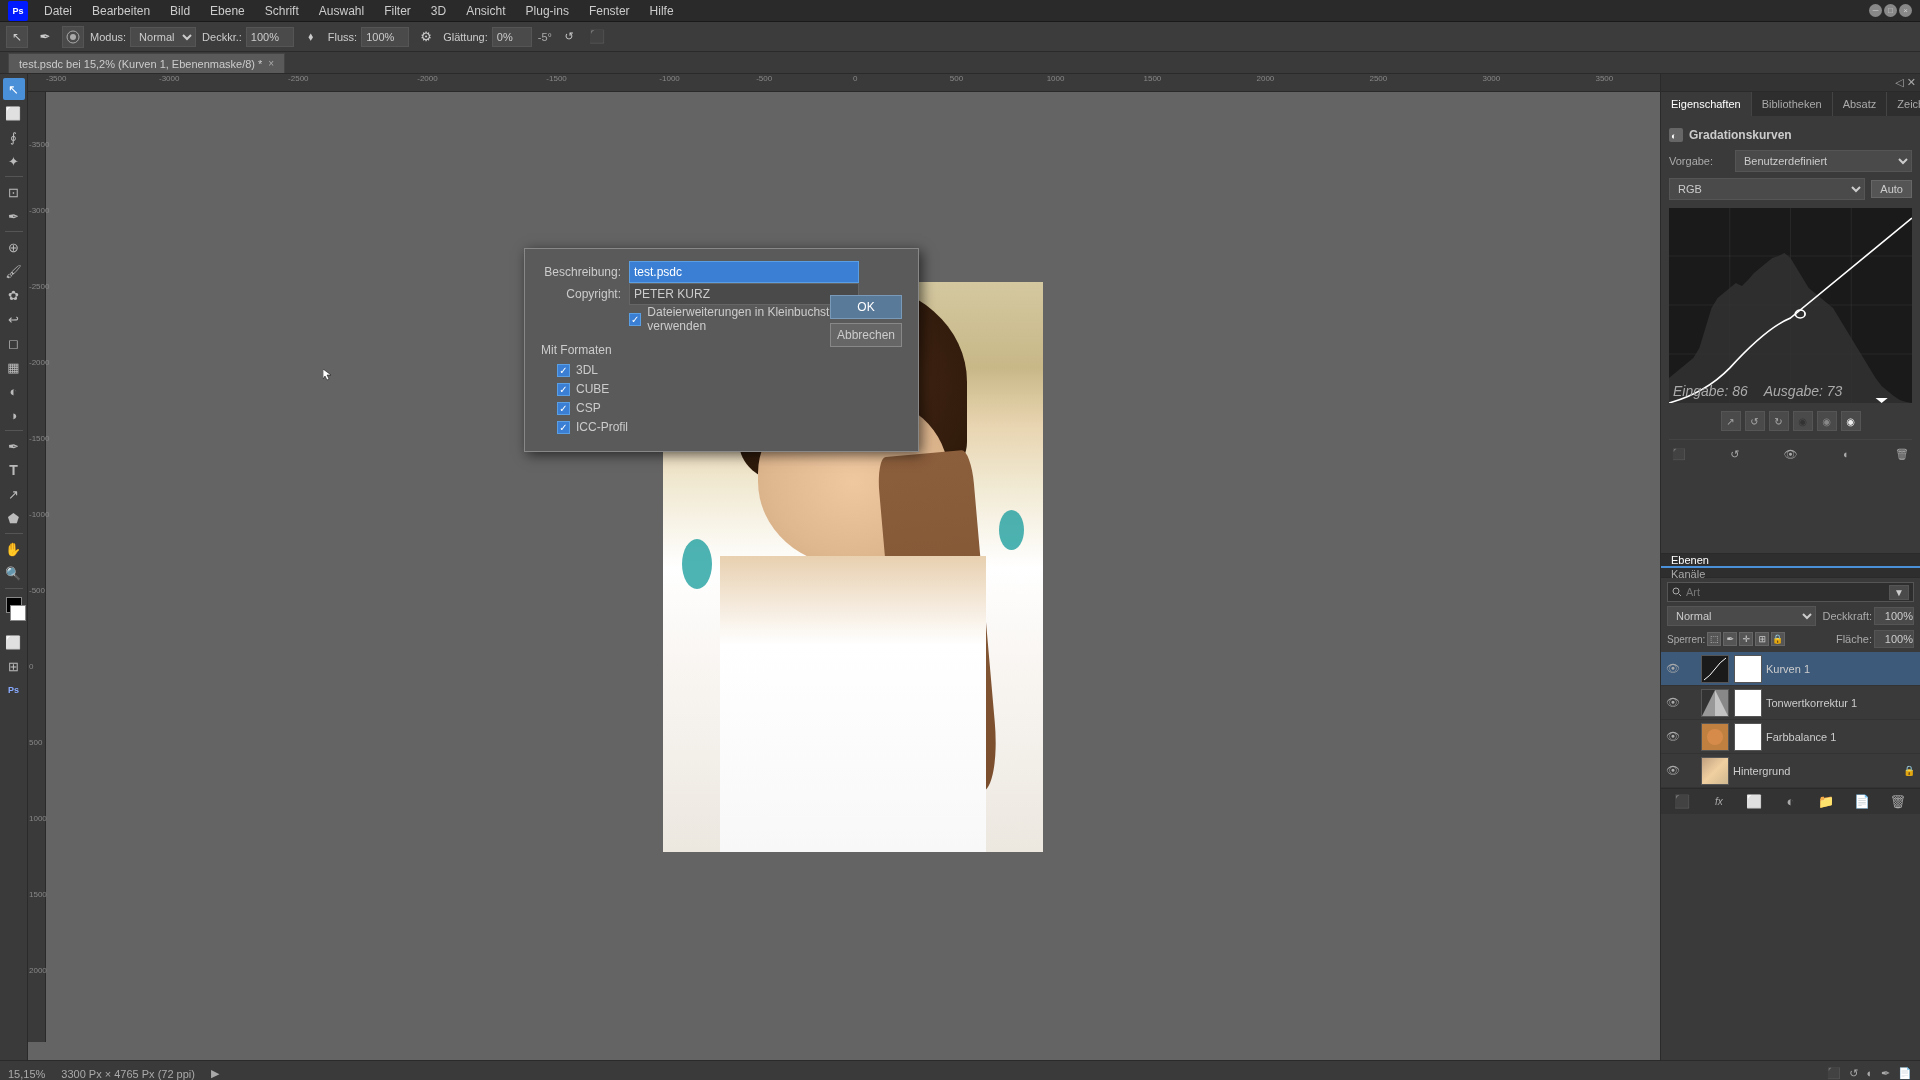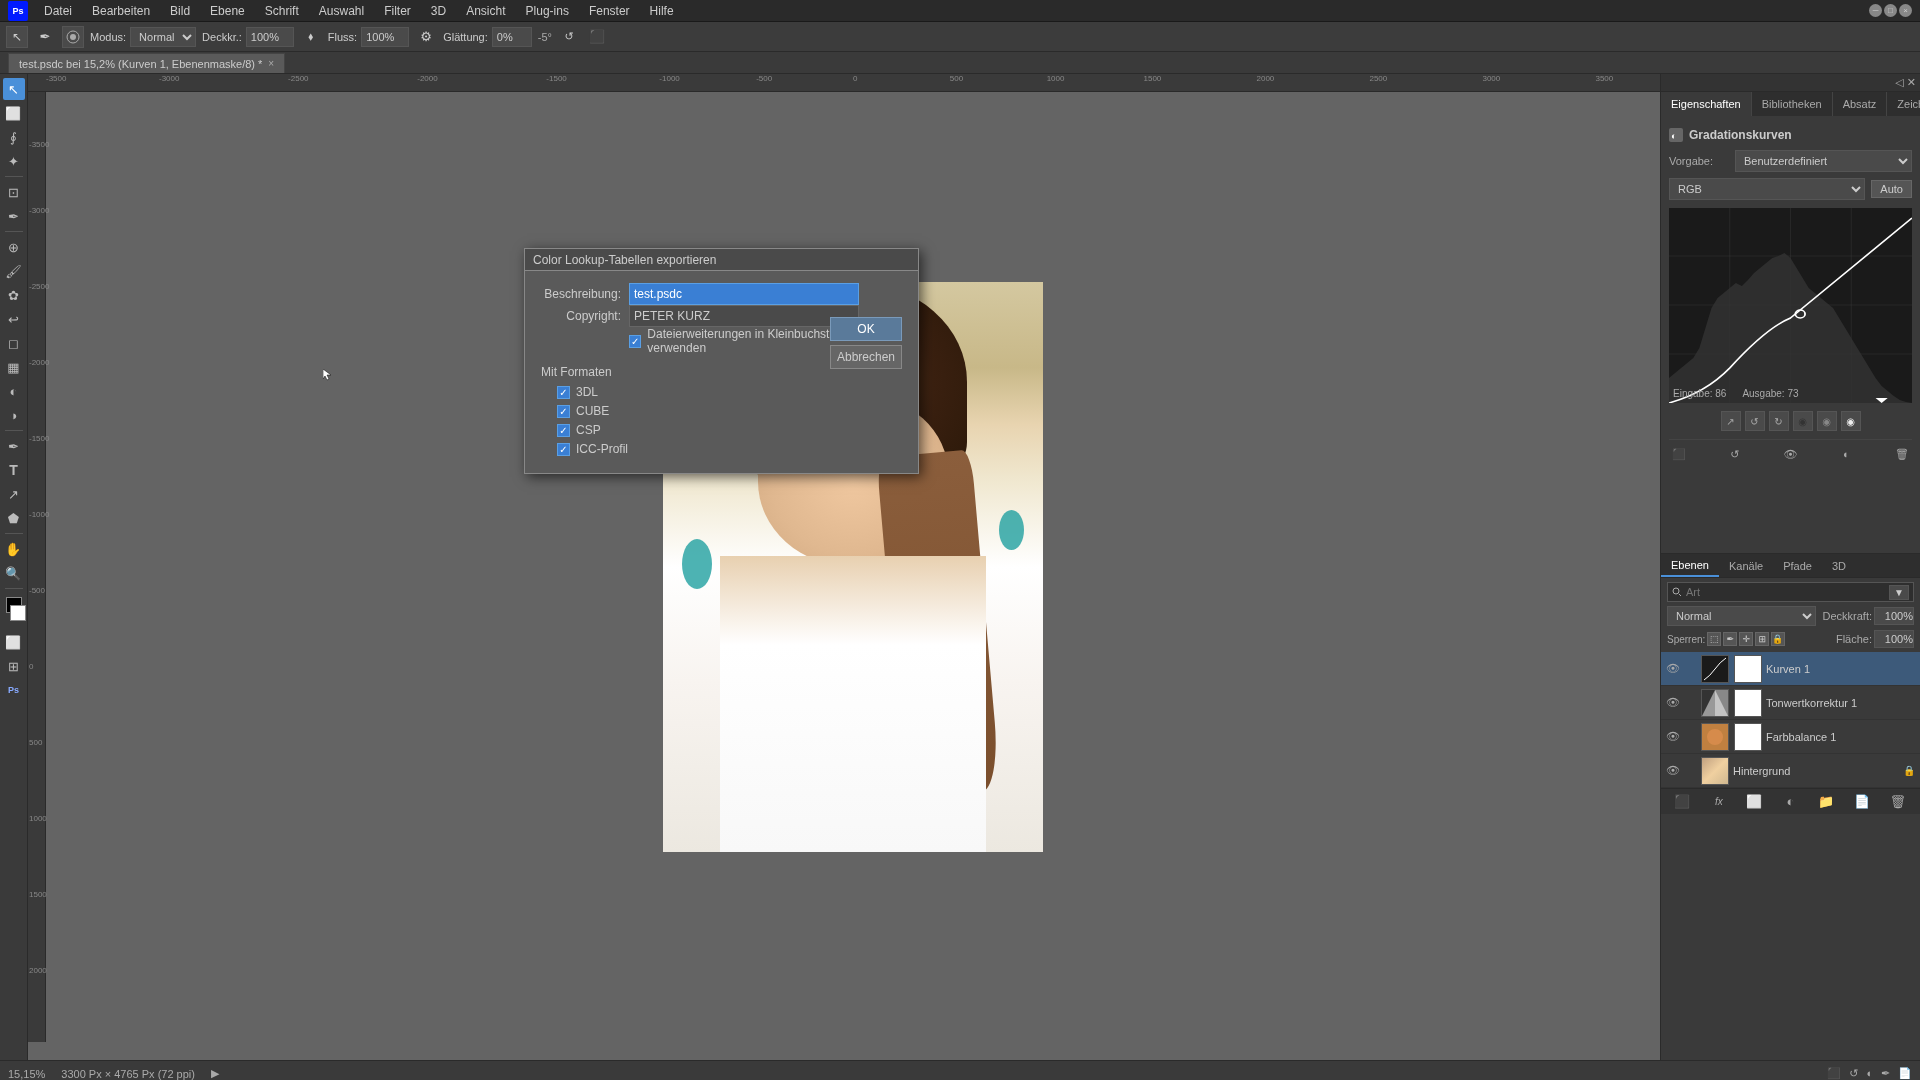--- a/index.html
+++ b/index.html
@@ -370,20 +370,21 @@
 
     
     .layers-panel {
       flex: 1;
     }
     .layers-tabs {
       display: flex;
       background: #2e2e2e;
       height: 24px;
       border-bottom: 1px solid #2a2a2a;
+      flex-direction: column;
     }
     .layers-tab {
       padding: 0 10px;
       font-size: 11px;
       display: flex;
       align-items: center;
       color: #aaa;
       cursor: pointer;
     }
     .layers-tab.active { color: #fff; border-bottom: 2px solid #4a90d9; }
@@ -888,21 +889,21 @@
             <path d="M0,195 L0,170 L5,165 L10,160 L15,155 L20,150 L25,140 L30,120 L35,100 L40,90 L45,85 L50,80 L55,75 L60,78 L65,72 L70,65 L75,60 L80,55 L85,50 L90,48 L95,45 L100,50 L105,60 L110,70 L115,80 L120,85 L125,90 L130,95 L135,100 L140,110 L145,120 L150,130 L155,140 L160,150 L165,160 L170,170 L175,178 L180,183 L185,188 L190,192 L195,194 L200,195 Z" fill="#333" opacity="0.8"></path>
 
             <path d="M0,195 Q30,185 50,160 Q80,120 100,110 Q130,80 160,50 Q180,30 200,10" fill="none" stroke="white" stroke-width="1.5"></path>
 
             <circle cx="108" cy="106" r="4" fill="none" stroke="white" stroke-width="1.5"></circle>
 
             <polygon points="170,190 180,190 175,195" fill="white"></polygon>
           </svg>
 
           
-          <div style="position:absolute;bottom:4px;left:4px;display:flex;gap:16px;font-size:10px;color:#aaa;">
+          <div style="position:absolute;bottom:4px;left:4px;display:flex;gap:16px;font-size:14px;color:#aaa;font-style:italic;">
             <span><span>Eingabe:</span> <span>86</span></span>
             <span><span>Ausgabe:</span> <span>73</span></span>
           </div>
         </div>
 
         <div style="display:flex;gap:4px;padding:4px 0;justify-content:center;">
           <div style="width:20px;height:20px;background:#4a4a4a;border:1px solid #555;display:flex;align-items:center;justify-content:center;color:#aaa;font-size:10px;cursor:pointer;">↗</div>
           <div style="width:20px;height:20px;background:#4a4a4a;border:1px solid #555;display:flex;align-items:center;justify-content:center;color:#aaa;font-size:10px;cursor:pointer;">↺</div>
           <div style="width:20px;height:20px;background:#4a4a4a;border:1px solid #555;display:flex;align-items:center;justify-content:center;color:#aaa;font-size:10px;cursor:pointer;">↻</div>
           <div style="width:20px;height:20px;background:#4a4a4a;border:1px solid #555;display:flex;align-items:center;justify-content:center;color:#333;font-size:10px;cursor:pointer;">◉</div>
@@ -1037,23 +1038,20 @@
     <div style="cursor:pointer;">⬛</div>
     <div style="cursor:pointer;">↺</div>
     <div style="cursor:pointer;">◐</div>
     <div style="cursor:pointer;">✒</div>
     <div style="cursor:pointer;">📄</div>
   </div>
 </div>
 
 <div class="dialog-overlay">
   <div class="dialog">
-    <div class="dialog-titlebar">
-      <span>Color Lookup-Tabellen exportieren</span>
-    </div>
     <div class="dialog-body" style="position:relative;">
 
       <div class="dialog-buttons">
         <button class="dialog-btn primary">OK</button>
         <button class="dialog-btn">Abbrechen</button>
       </div>
 
       <div class="dialog-row">
         <span class="dialog-label">Beschreibung:</span>
         <input class="dialog-input" style="max-width: 230px;" value="test.psdc">

